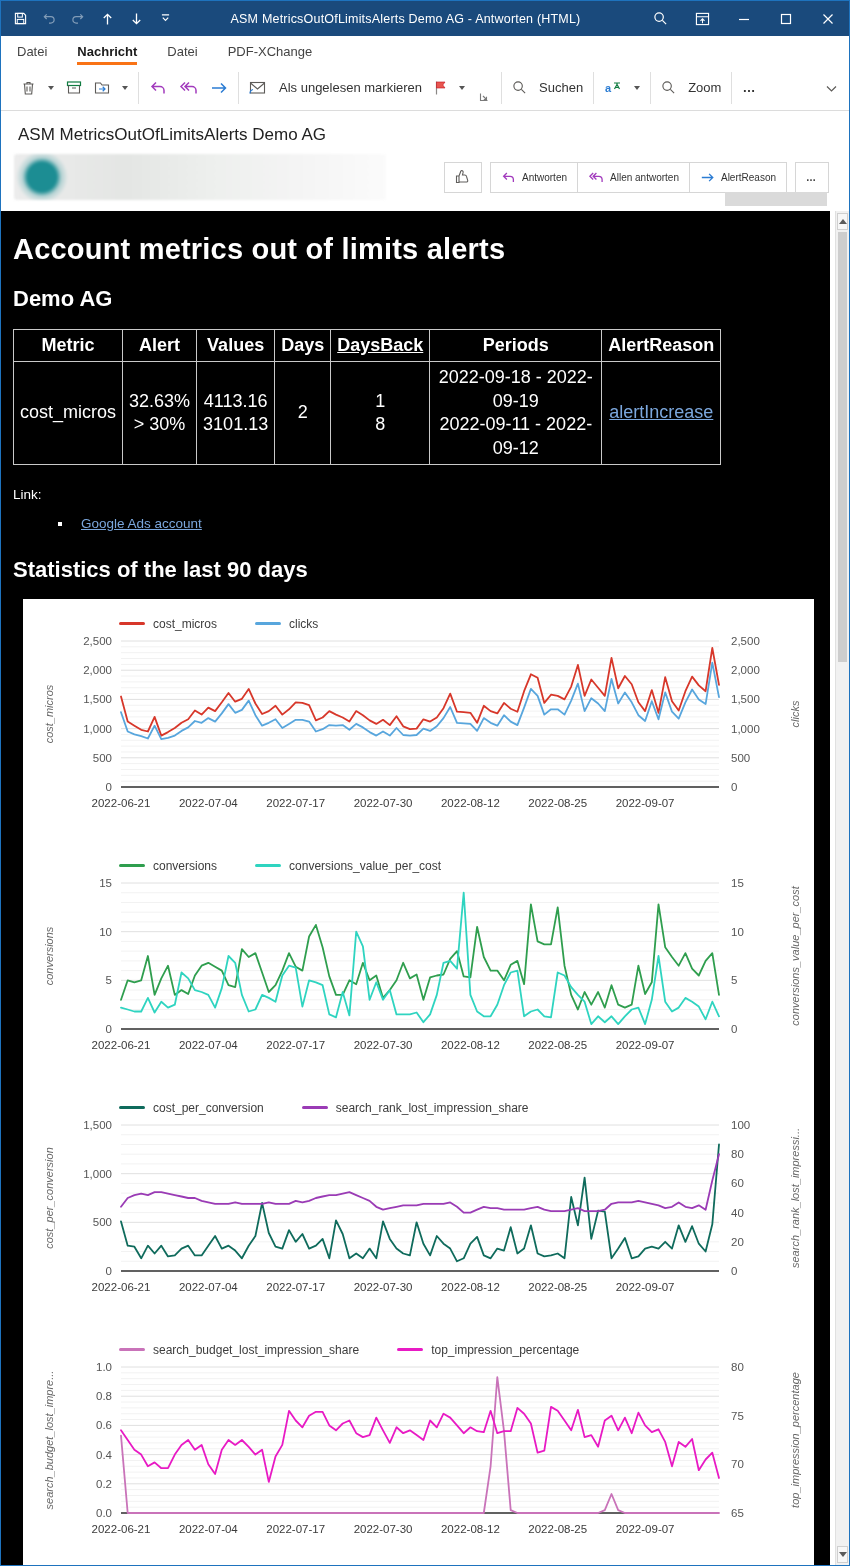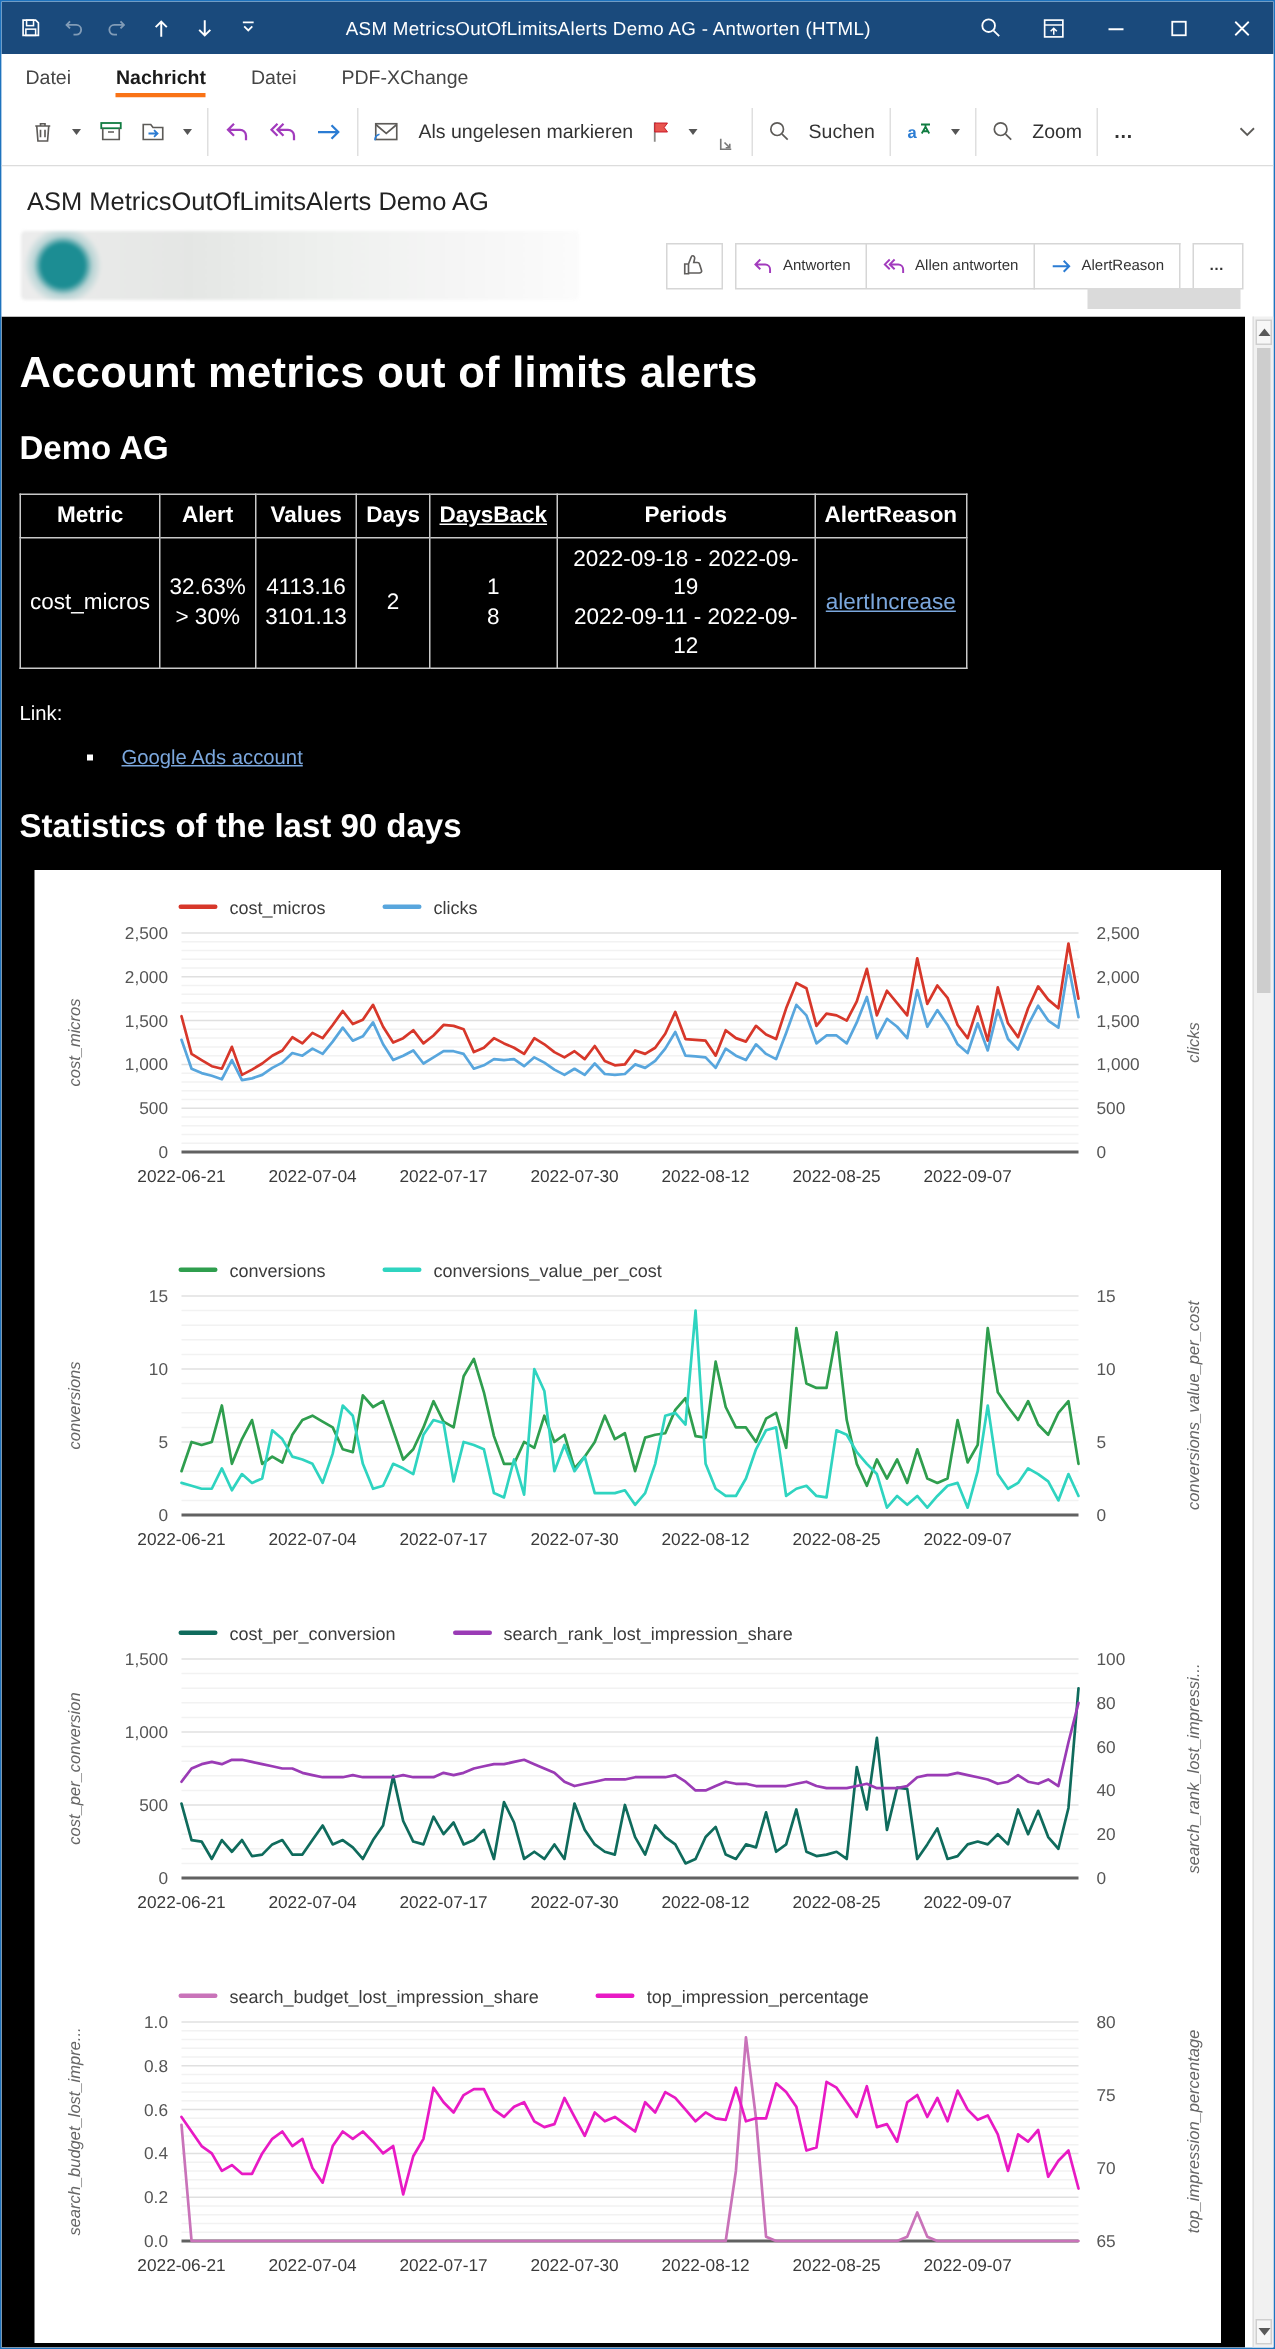--- a/index.html
+++ b/index.html
@@ -42,21 +42,21 @@
   .agroup .abtn + .abtn { border-left:none; }
   .redact-date { position:absolute; right:22px; top:81px; width:102px; height:14px; background:#dadada; }
 
   
   .contentrow { flex:1; display:flex; background:#fff; min-height:0; }
   .emailbody { flex:1; background:#000; color:#fff; margin-right:5px; padding:10px 12px 0 12px; overflow:hidden; }
   .h1 { font-size:29px; font-weight:bold; margin-top:12px; letter-spacing:.2px; }
   .h2 { font-size:22px; font-weight:bold; margin-top:20px; }
   .h2.stats { margin-top:26px; }
 
-  table.alerts { border-collapse:collapse; margin-top:17px; font-size:15px; }
+  table.alerts { border-collapse:collapse; margin-top:17px; font-size:18px; }
   table.alerts th, table.alerts td { border:1px solid #c9c9c9; text-align:center; vertical-align:middle; line-height:1.3; }
   table.alerts th { font-weight:bold; padding:4px 6px; }
   table.alerts td { padding:4px 6px; }
   .col-metric { width:88px; } .col-alert { width:58px; } .col-values { width:58px; }
   .col-days { width:40px; } .col-daysback { width:78px;text-decoration:underline; } .col-periods { width:172px; } .col-reason { width:98px; }
   a.bluelink { color:#7ba7dd; text-decoration:underline; }
 
   .linklabel { font-size:13.5px; margin-top:22px; }
   ul.linklist { margin:14px 0 0 50px; font-size:13.5px; }
   ul.linklist li { list-style-type:square; padding-left:8px; margin-left:10px; }

